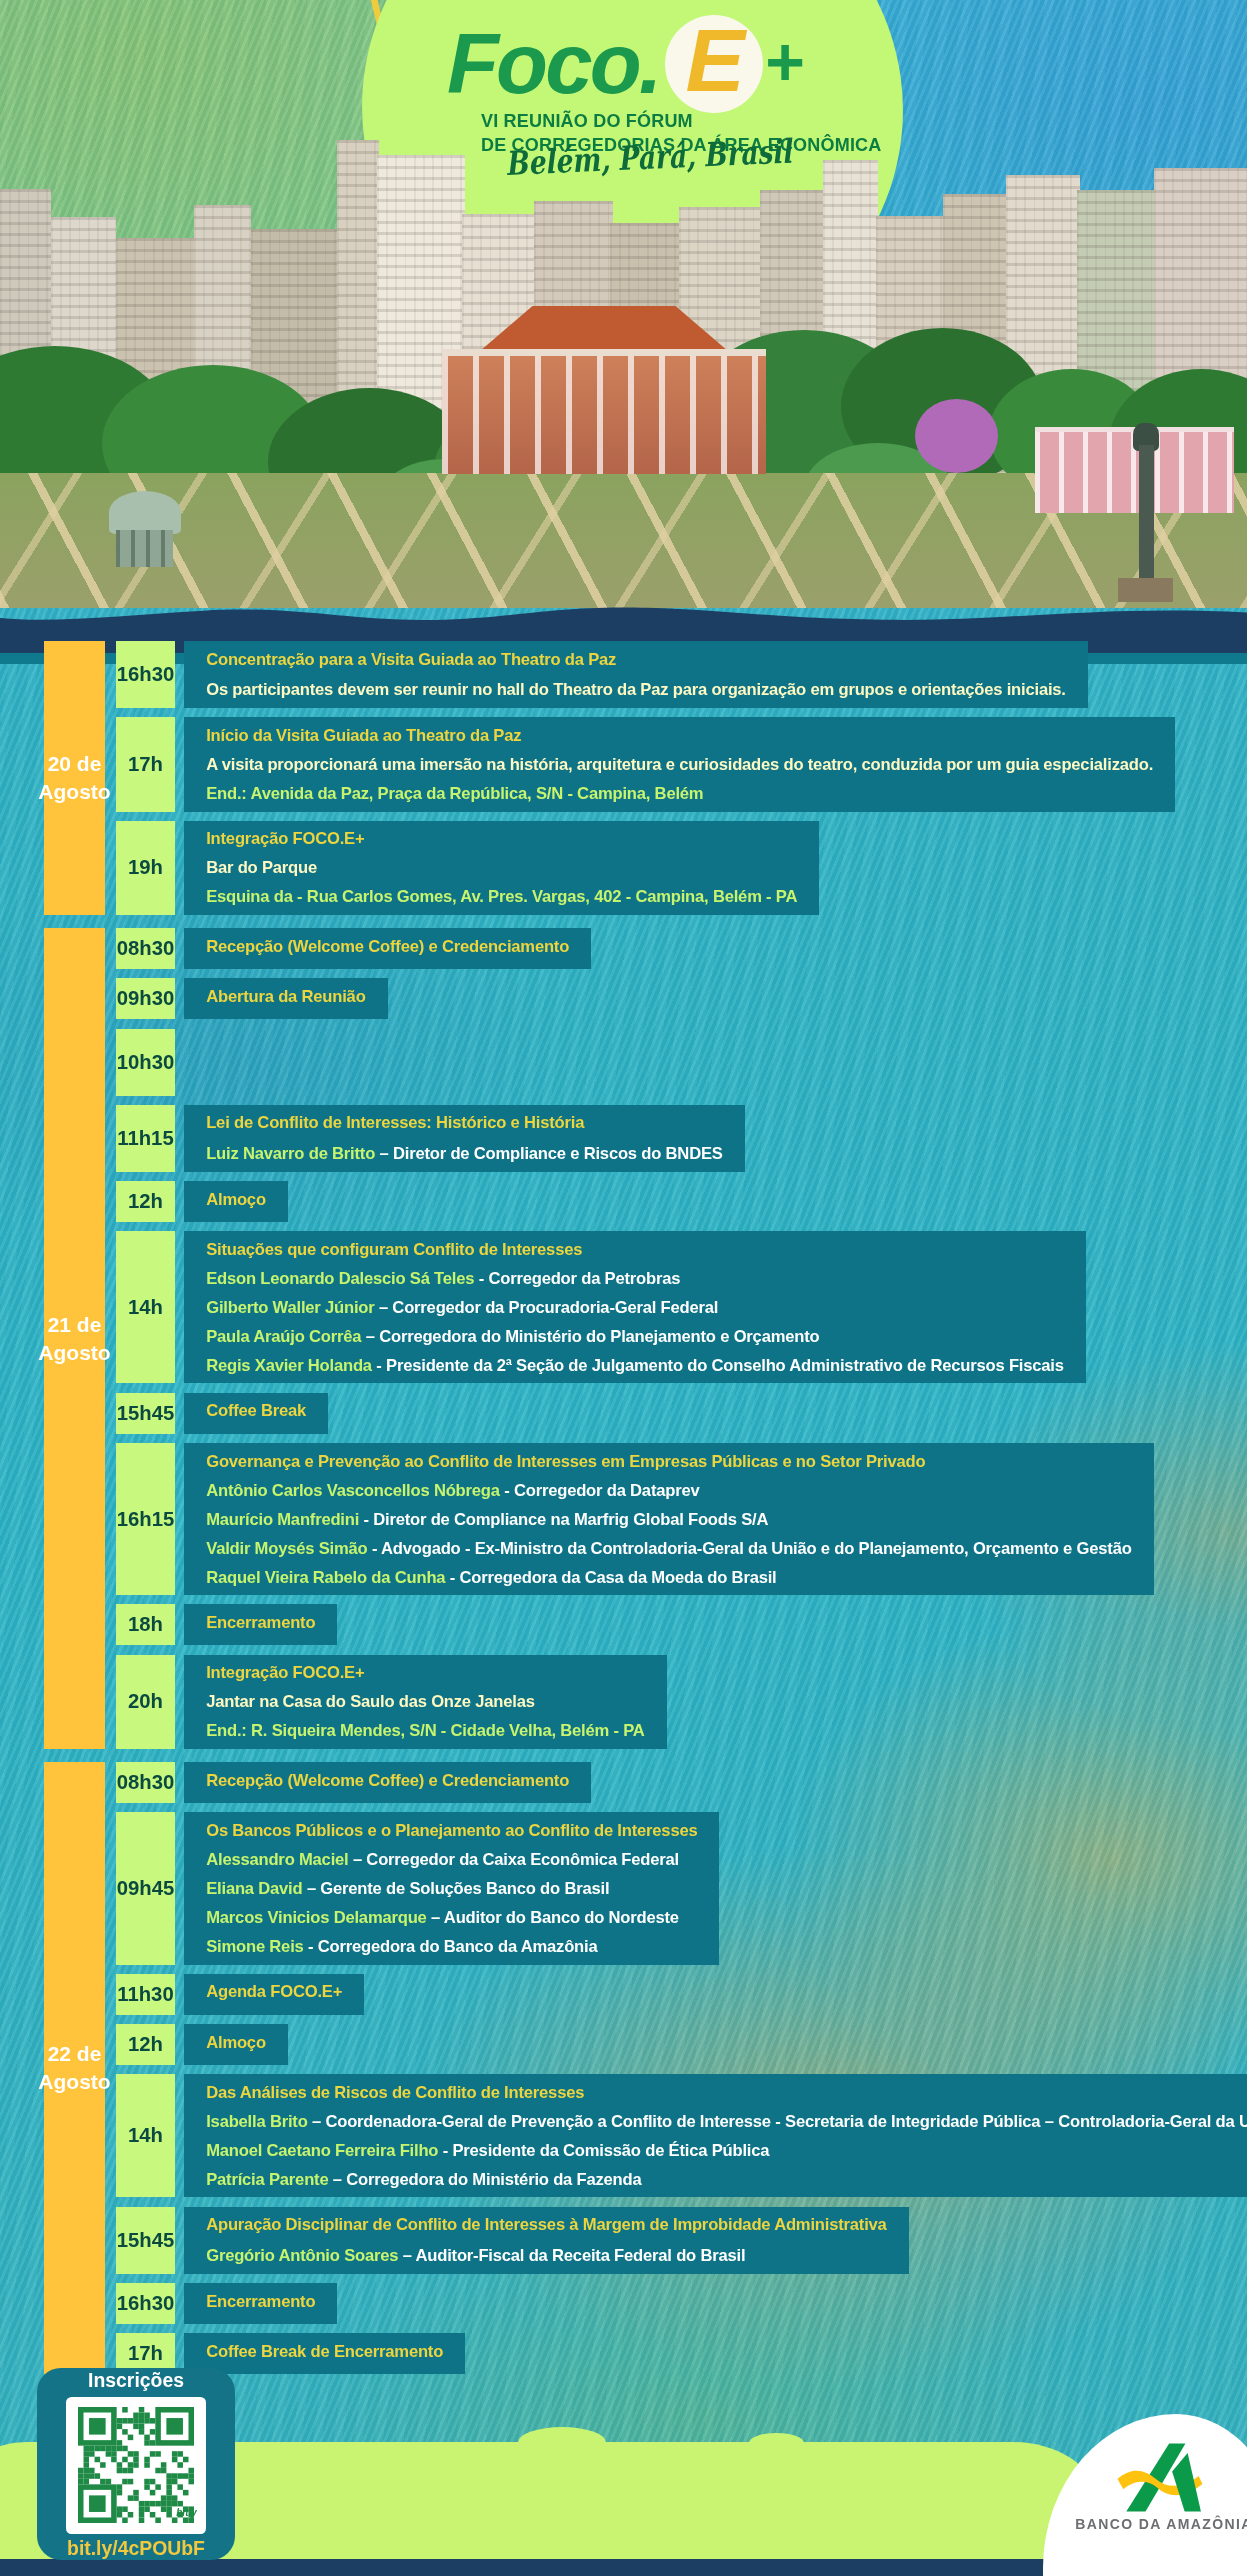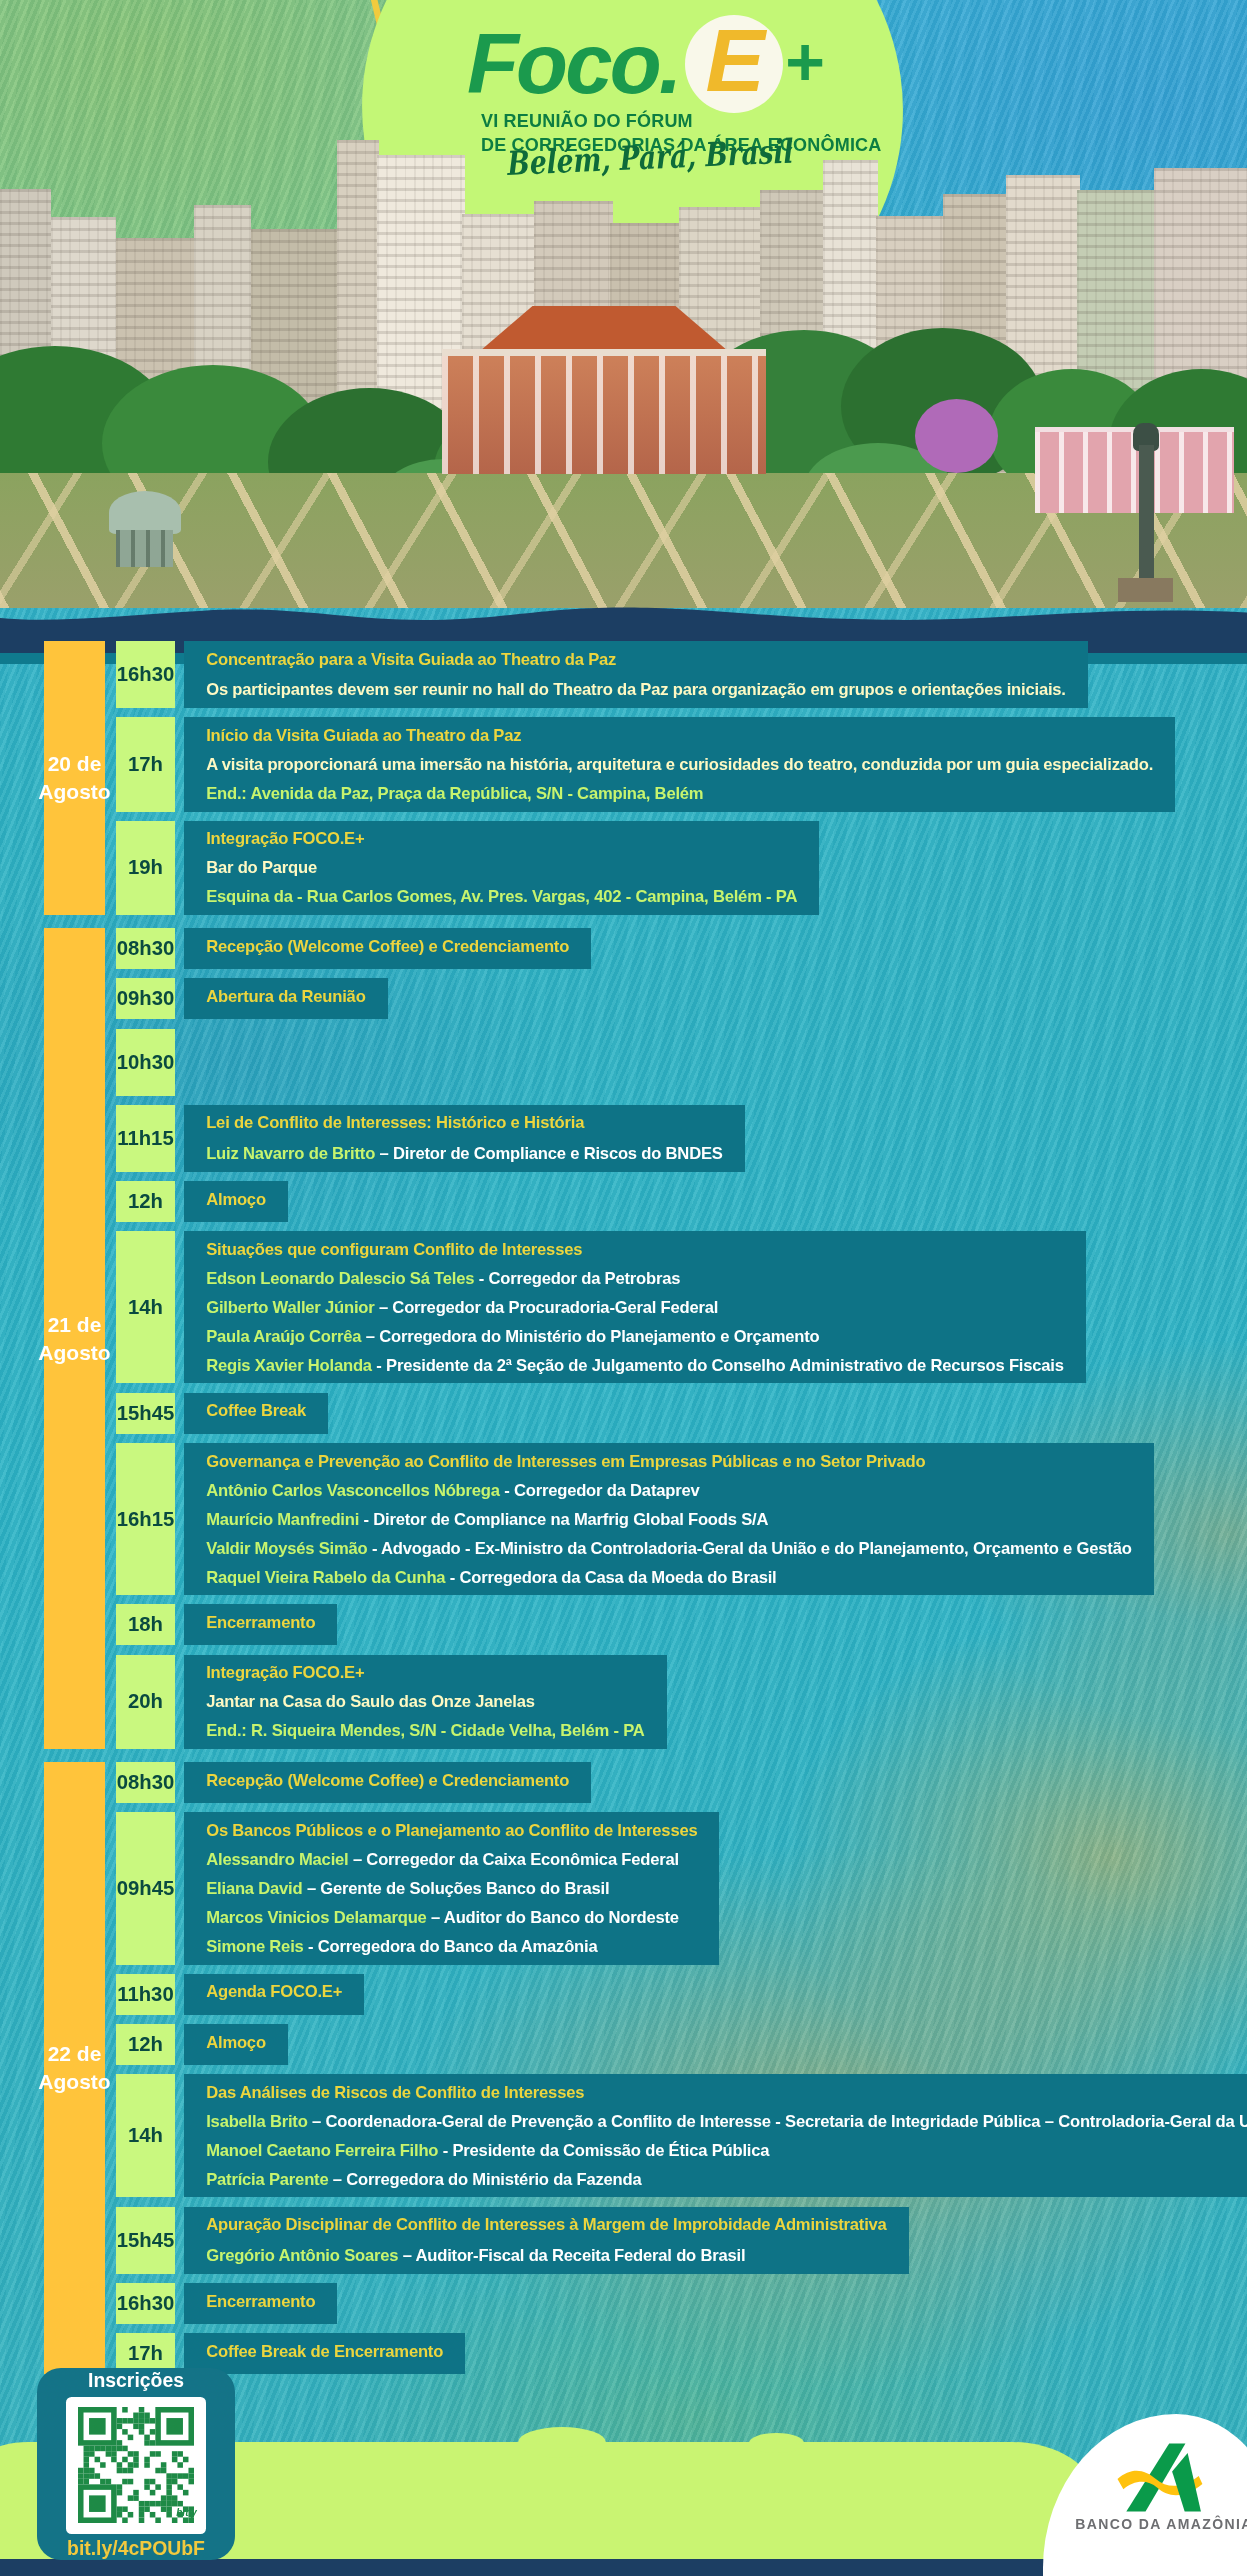--- a/index.html
+++ b/index.html
@@ -15,21 +15,21 @@
       radial-gradient(ellipse 462px 324px at 231px 1063px, rgba(40,140,180,.4) 0%, rgba(40,140,180,0) 70%),
       linear-gradient(180deg,#38b0d4 0%, #2fb3c4 30%, #2db4c6 60%, #35b2be 100%);}
   #poster::before{content:"";position:absolute;inset:0;z-index:0;pointer-events:none;
     background:
       repeating-linear-gradient(113deg, rgba(255,255,255,.07) 0 2.8px, rgba(0,60,90,.05) 2.8px 6.5px),
       repeating-linear-gradient(98deg, rgba(255,255,255,.04) 0 8.3px, rgba(10,80,110,.04) 8.3px 20.3px);}
   .abs{position:absolute;}
   
   #curve-svg{position:absolute;left:0;top:0;z-index:1;pointer-events:none;}
   #logo-blob{left:362px;top:-148px;width:541px;height:513px;background:#c3f776;border-radius:50%;transform:rotate(4deg);z-index:2;}
-  #logo-row{left:467px;top:13px;z-index:3;display:flex;align-items:flex-start;}
+  #logo-row{left:447px;top:13px;z-index:3;display:flex;align-items:flex-start;}
   .logo-foco{font-style:italic;font-weight:900;font-size:85px;line-height:102px;color:#1b9a4d;letter-spacing:-2.8px;}
   .logo-e-wrap{position:relative;margin-left:5.5px;width:100px;height:104px;}
   .logo-circle{position:absolute;left:0;top:1.8px;width:98px;height:98px;border-radius:50%;background:#f9f8ea;}
   .logo-e{position:absolute;left:20.3px;top:-5.5px;font-style:italic;font-weight:900;font-size:89px;line-height:104px;color:#f0b92b;}
   .logo-plus{font-weight:900;font-size:68px;line-height:83px;color:#1b9a4d;margin-left:0px;margin-top:7.4px;}
   #hdr-title1{left:481px;top:109px;z-index:3;font-weight:800;font-size:18px;line-height:24px;color:#0c7d42;letter-spacing:0.2px;}
   #hdr-title2{left:481px;top:133px;z-index:3;font-weight:800;font-size:18px;line-height:24px;color:#0c7d42;letter-spacing:0.2px;text-align:right;}
   #hdr-script{left:507px;top:144px;z-index:3;font-family:"DejaVu Serif",serif;font-style:italic;font-weight:bold;
     font-size:33px;color:#0e6b3a;transform:scaleX(.8) rotate(-2deg);transform-origin:left top;white-space:nowrap;}
   

